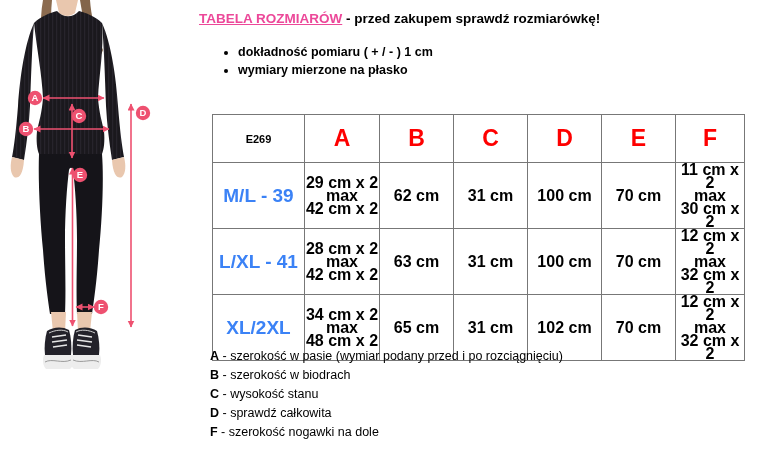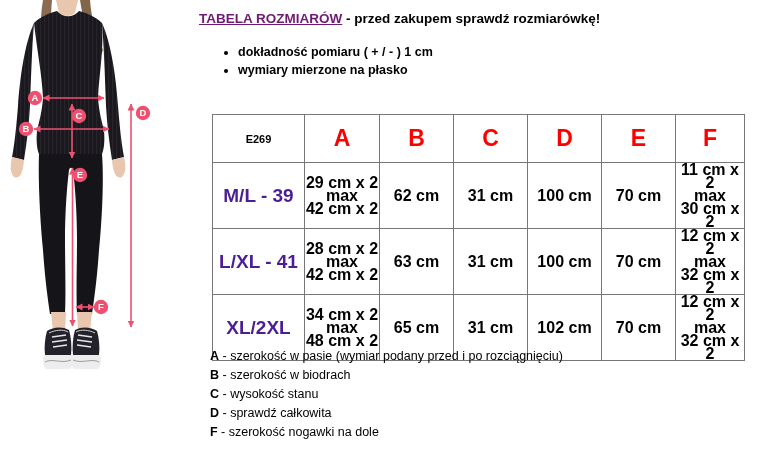--- a/index.html
+++ b/index.html
@@ -4,32 +4,32 @@
 <style>
   html,body{margin:0;padding:0;background:#fff;}
   .screen{position:relative;width:768px;height:460px;background:#ffffff;overflow:hidden;
           font-family:"Liberation Sans",sans-serif;color:#000;}
 
   
   .photo{position:absolute;left:0;top:0;width:190px;height:460px;}
 
   
   .heading{position:absolute;left:199px;top:11px;font-size:13.5px;font-weight:bold;white-space:nowrap;}
-  .title-red{color:#701a75;text-decoration:underline;}
+  .title-red{color:#ec4899;text-decoration:underline;}
   .bullets{position:absolute;left:199px;top:27px;margin:16px;padding:0 0 0 23px;
            font-size:12.5px;font-weight:bold;line-height:18px;list-style:disc;}
 
   
   table.size-table{position:absolute;left:212px;top:114px;border-collapse:collapse;table-layout:fixed;}
   .size-table th,.size-table td{border:1px solid #777;text-align:center;vertical-align:middle;padding:0;}
   .size-table thead tr{height:48px;}
   .size-table tbody tr{height:44px;}
   th.model{font-size:11px;font-weight:bold;color:#000;}
   th.colhead{color:#fe0000;font-size:23px;font-weight:bold;}
-  td.size{color:#4c1d95;font-size:19px;font-weight:bold;}
+  td.size{color:#3b82f6;font-size:19px;font-weight:bold;}
   td.val{font-size:16px;font-weight:bold;line-height:13px;}
 
   
   .legend{position:absolute;left:210px;top:347px;font-size:12.5px;line-height:19px;}
   .legend b{font-weight:bold;}
 
   .marker-letter{font:bold 9.5px "Liberation Sans",sans-serif;fill:#ffffff;text-anchor:middle;}
   .measure{stroke:#ee5170;stroke-width:1.6;}
   .marker-circle{fill:#ee5170;}
 </style>

